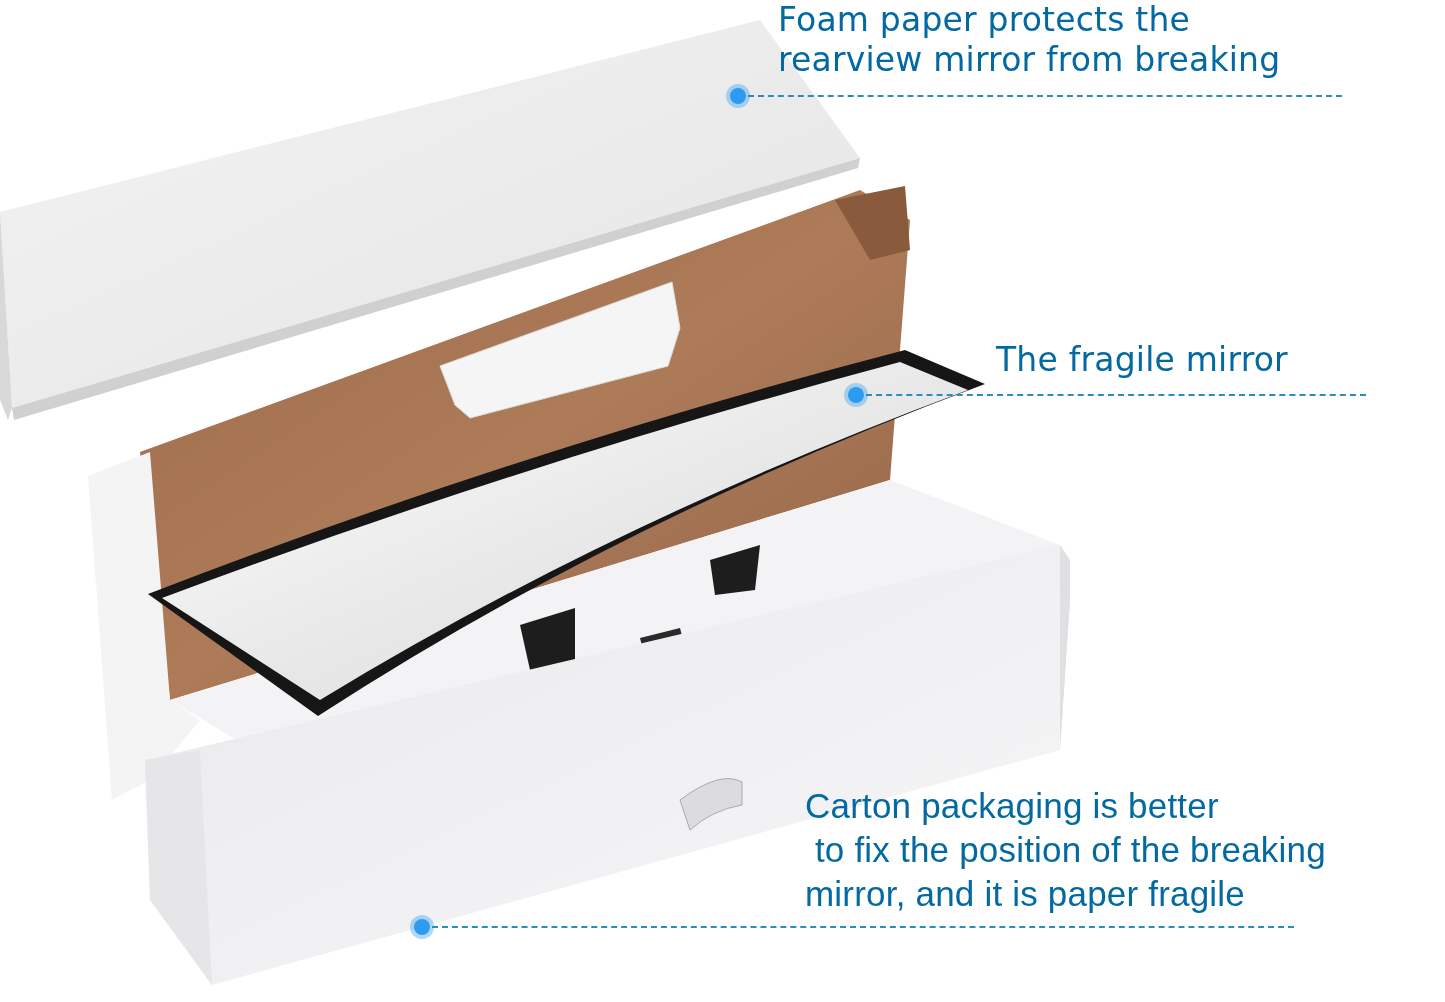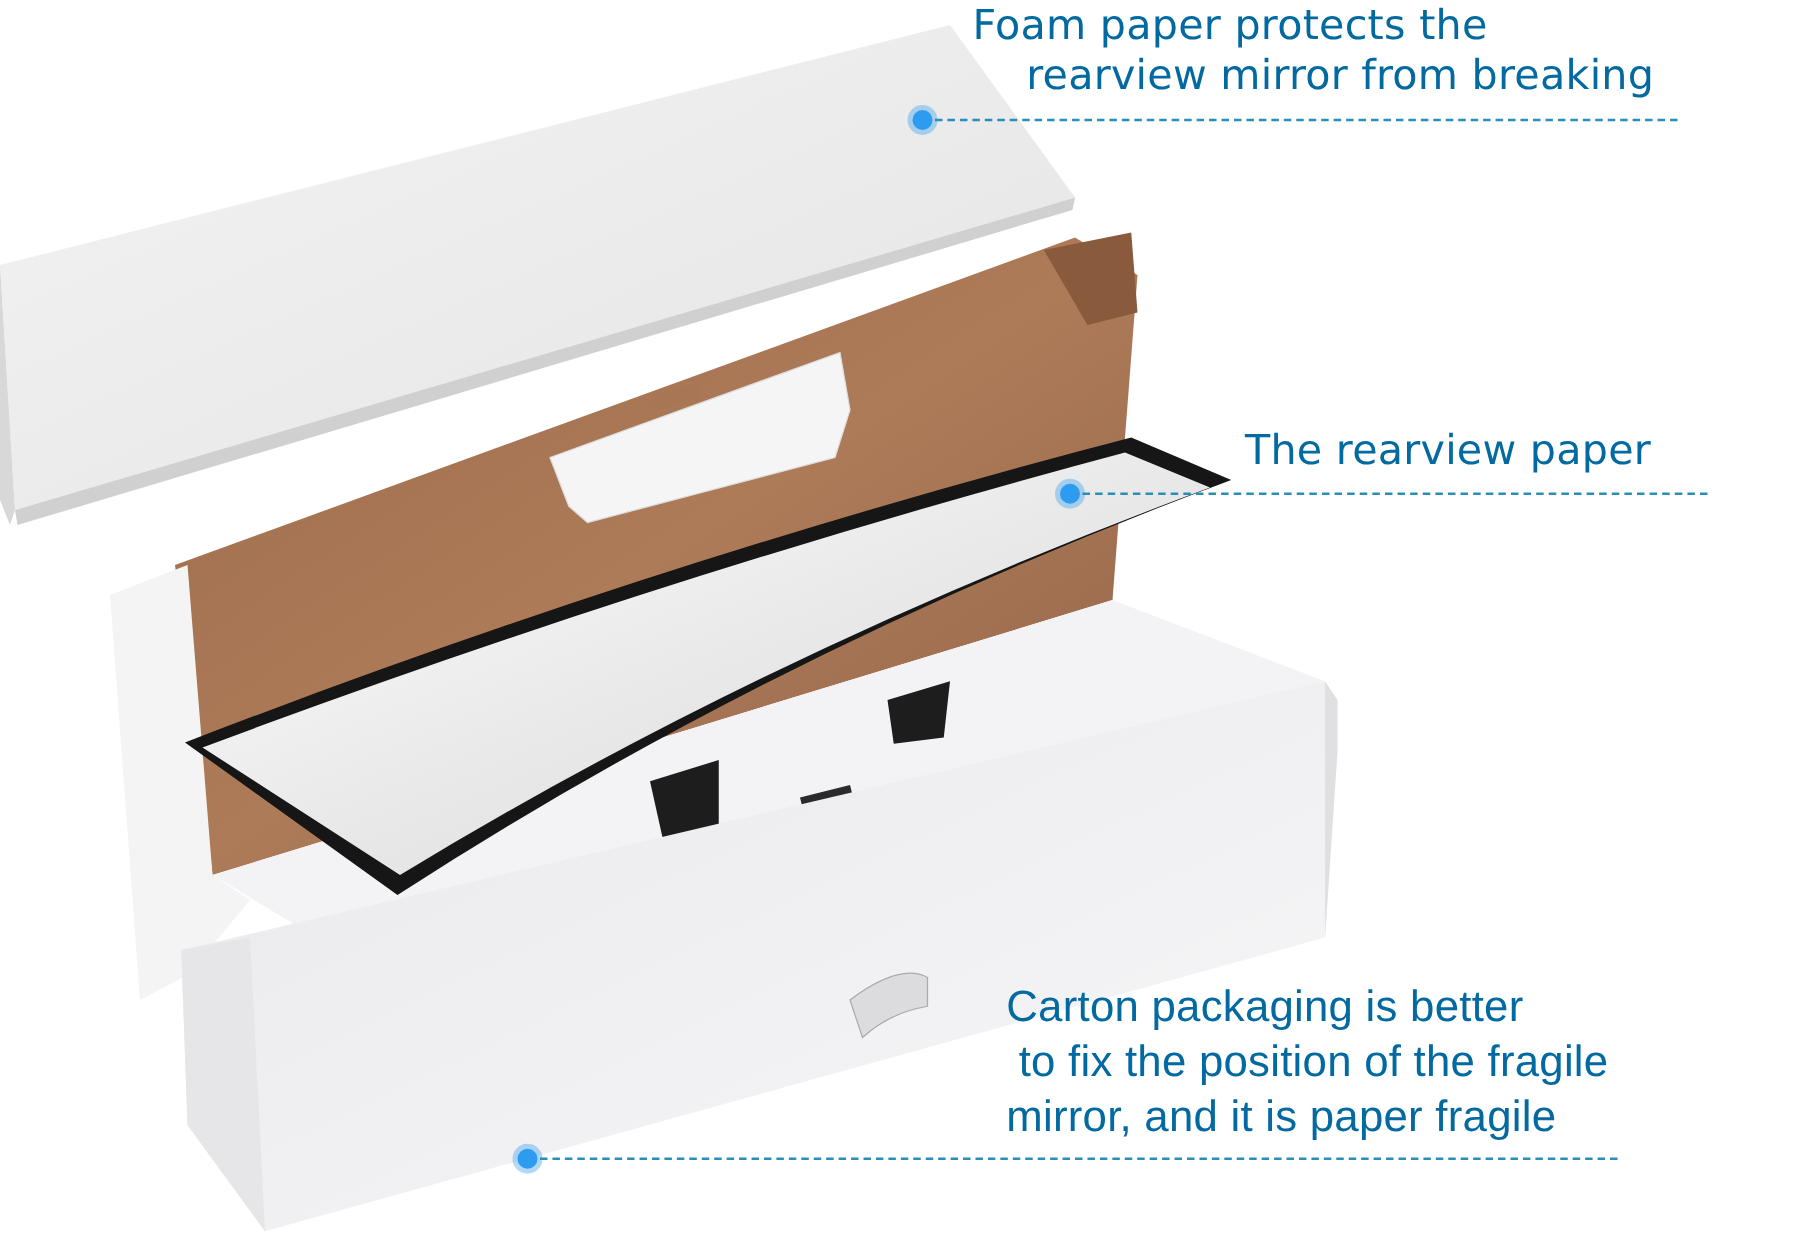--- a/index.html
+++ b/index.html
@@ -69,30 +69,30 @@
   <g>
     <polygon points="145,760 1060,545 1070,600 1060,750 212,985 150,900" fill="url(#boxFrontG)"></polygon>
     <polygon points="1060,545 1070,560 1070,600 1060,750" fill="#e0e0e2"></polygon>
     <polygon points="145,760 200,750 212,985 150,900" fill="#e6e6e8"></polygon>
     <path d="M680,800 Q720,770 742,782 L742,805 Q712,810 690,830 Z" fill="#dcdcdf" stroke="#aaa"></path>
   </g>
 </svg>
 
 <div>
   <div class="callout-text" style="left:778px; top:0px;">Foam paper protects the</div>
-  <div class="callout-text" style="left:778px; top:40px;margin-left:43px;">rearview mirror from breaking</div>
+  <div class="callout-text" style="left:778px; top:40px;">rearview mirror from breaking</div>
   <div class="dot" style="left:730px; top:88px;"></div>
   <div class="dash" style="left:748px; top:95px; width:594px;"></div>
 </div>
 
 <div>
-  <div class="callout-text" style="left:996px; top:340px;">The rearview paper</div>
+  <div class="callout-text" style="left:996px; top:340px;">The fragile mirror</div>
   <div class="dot" style="left:848px; top:387px;"></div>
   <div class="dash" style="left:866px; top:394px; width:500px;"></div>
 </div>
 
 <div>
   <div class="callout-text condensed" style="left:805px; top:784px;">Carton packaging is better</div>
-  <div class="callout-text condensed" style="left:805px; top:828px;"> to fix the position of the fragile</div>
+  <div class="callout-text condensed" style="left:805px; top:828px;"> to fix the position of the breaking</div>
   <div class="callout-text condensed" style="left:805px; top:872px;">mirror, and it is paper fragile</div>
   <div class="dot" style="left:414px; top:919px;"></div>
   <div class="dash" style="left:432px; top:926px; width:862px;"></div>
 </div>
 
 </body></html>

